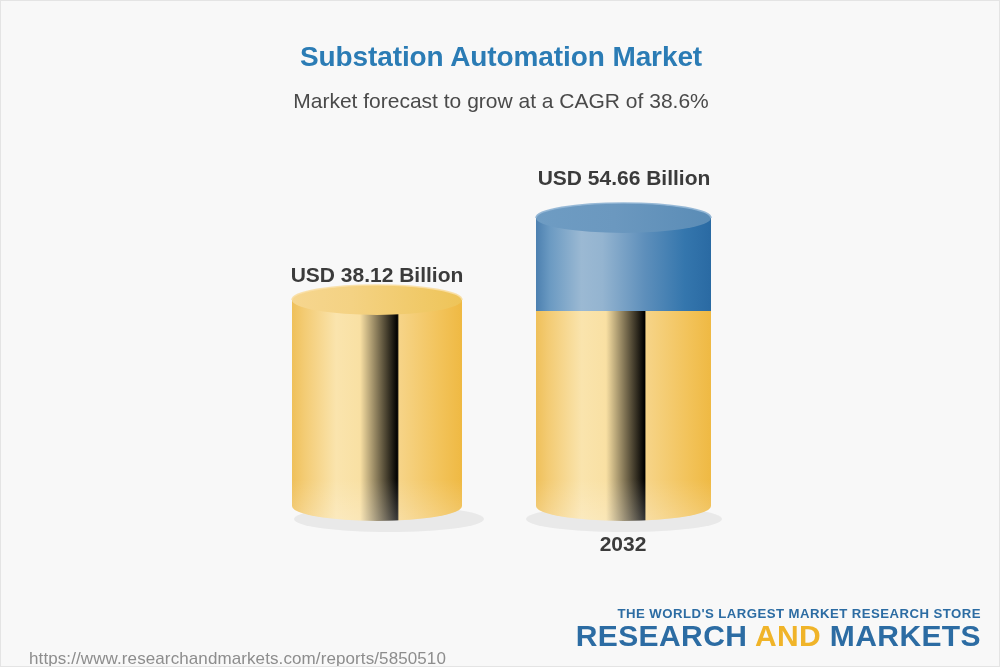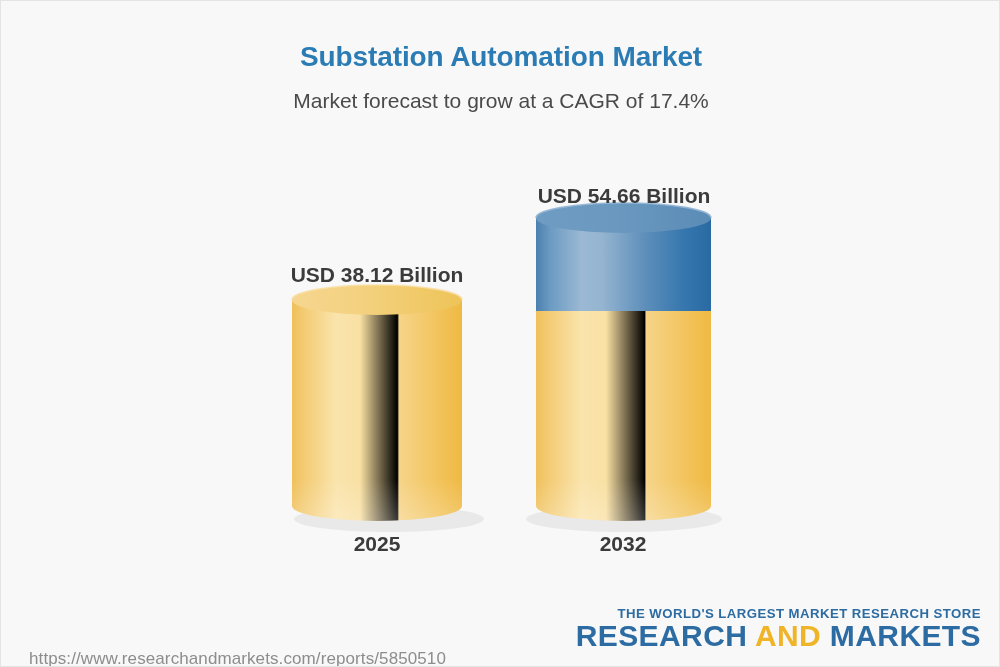--- a/index.html
+++ b/index.html
@@ -65,21 +65,21 @@
     white-space: nowrap;
     text-align: center;
   }
   #label-2025 {
     left: 226px;
     top: 262px;
     width: 300px;
   }
   #label-2029 {
     left: 473px;
-    top: 183px;
+    top: 165px;
     width: 300px;
   }
 
   .cat-label {
     position: absolute;
     top: 531px;
     font-size: 21px;
     font-weight: bold;
     color: #3b3b3b;
     text-align: center;
@@ -122,21 +122,21 @@
     white-space: nowrap;
   }
 </style>
 </head>
 <body>
 
 <div id="poster">
 
   <div id="chart-title">Substation Automation Market</div>
 
-  <div id="chart-subtitle">Market forecast to grow at a CAGR of 17.4%</div>
+  <div id="chart-subtitle">Market forecast to grow at a CAGR of 38.6%</div>
 
   <div id="plot">
 
     <svg width="1000" height="667" viewBox="0 0 1000 667" style="position:absolute;left:0;top:0;">
       <defs>
 
         <linearGradient id="gradYellowBody" x1="0" y1="0" x2="1" y2="0">
           <stop offset="0%" stop-color="#efc05a"></stop>
           <stop offset="7%" stop-color="#f3cb73"></stop>
           <stop offset="26%" stop-color="#fae4ad"></stop>
@@ -215,21 +215,20 @@
         <ellipse cx="622.5" cy="217" rx="87.5" ry="15" fill="url(#gradBlueTop)"></ellipse>
 
         <path d="M 535,217 A 87.5,15 0 0 1 710,217" fill="none" stroke="#8fb4d4" stroke-width="1.6" opacity="0.9"></path>
       </g>
     </svg>
 
     <div class="value-label" id="label-2025">USD 38.12 Billion</div>
 
     <div class="value-label" id="label-2029">USD 54.66 Billion</div>
 
-    <div class="cat-label" id="cat-2025">2025</div>
 
     <div class="cat-label" id="cat-2029">2032</div>
   </div>
 
   <div id="source-url">https://www.researchandmarkets.com/reports/5850510</div>
 
   <div id="brand">
     <div id="brand-tagline">THE WORLD'S LARGEST MARKET RESEARCH STORE</div>
     <div id="brand-line"><span>RESEARCH </span><span class="and">AND</span><span> MARKETS</span></div>
   </div>

